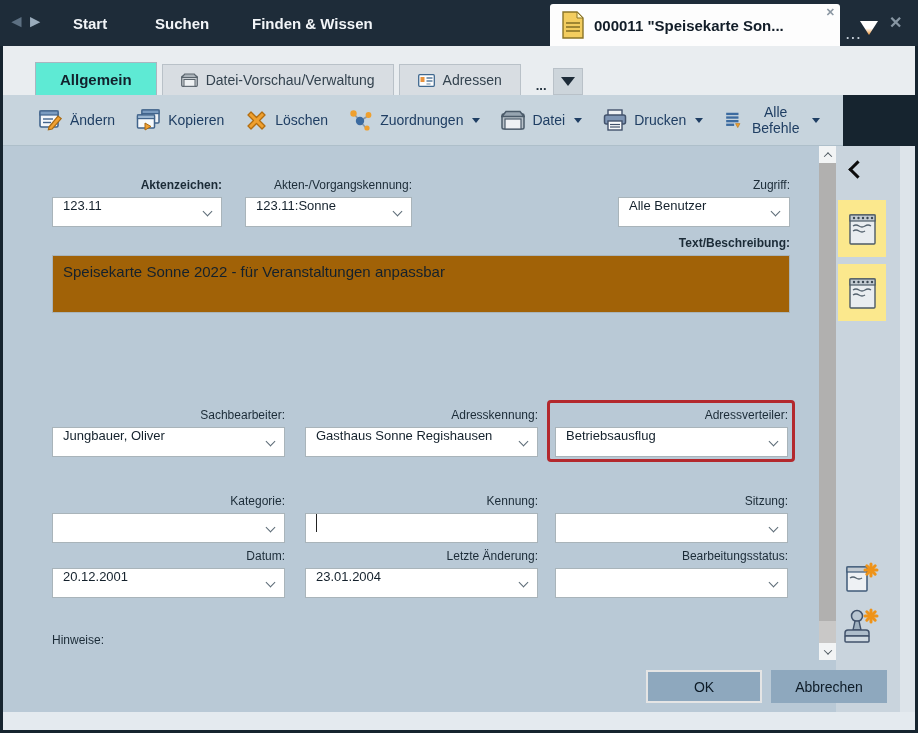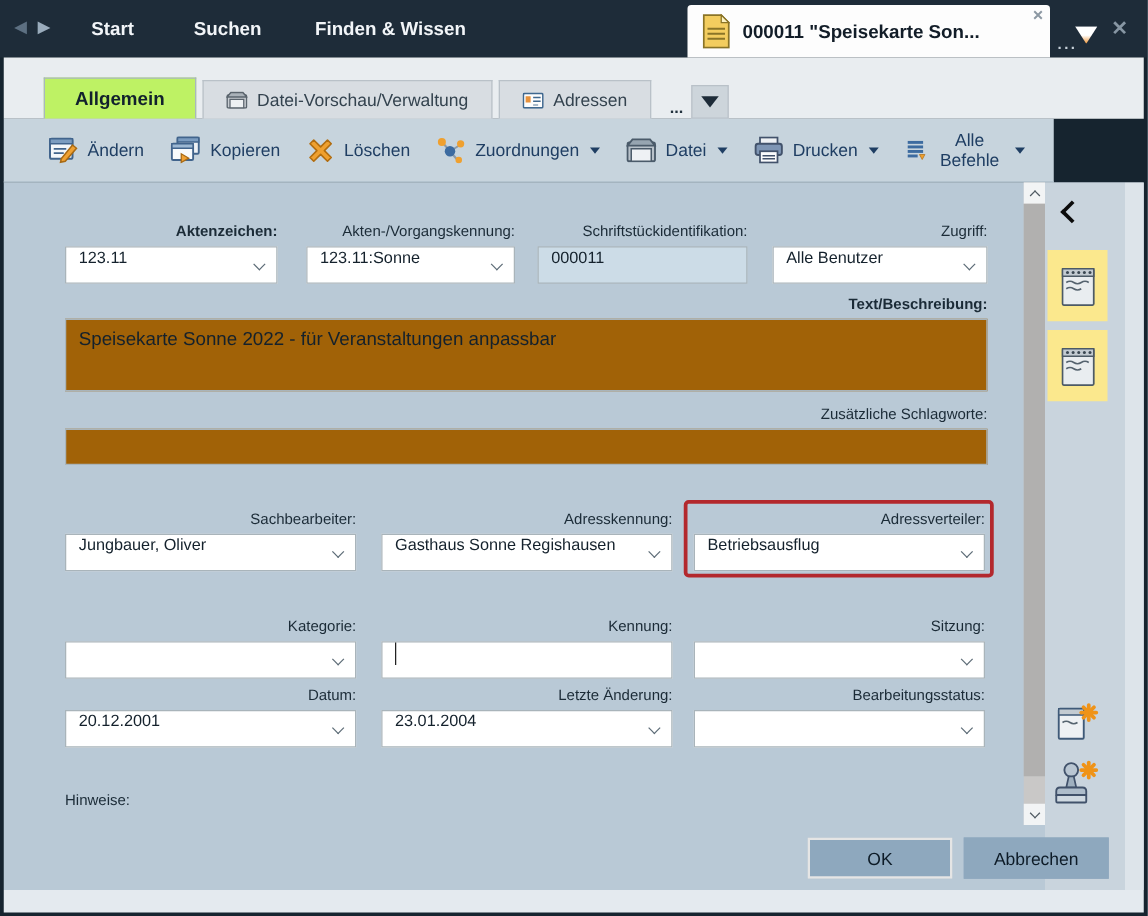--- a/index.html
+++ b/index.html
@@ -16,21 +16,21 @@
   .doc-tab{left:550px;top:4px;width:290px;height:42px;background:#fdfdfd;border-radius:3px 3px 0 0;display:flex;align-items:center;padding:0 14px 0 12px;gap:10px;}
   .doc-tab-title{font-weight:bold;font-size:15px;color:#121d28;white-space:nowrap;overflow:hidden;}
   .doc-tab-close{position:absolute;right:5px;top:2px;font-size:11px;color:#8c98a3;font-weight:bold;cursor:pointer;}
   .ribbon-dots{left:846px;top:28px;color:#c7d1da;font-size:12px;font-weight:bold;letter-spacing:2px;}
   .ribbon-dd{left:860px;top:21px;width:18px;height:14px;clip-path:polygon(0 0,100% 0,50% 100%);background:linear-gradient(180deg,#ffffff 52%,#ef9434 100%);cursor:pointer;}
   .ribbon-close{left:889px;top:13px;color:#8796a3;font-size:16px;font-weight:bold;cursor:pointer;}
 
   
   .tabstrip{left:3px;top:46px;width:912px;height:49px;background:#e9edf0;display:flex;align-items:flex-end;padding-left:32px;}
   .tab{height:31px;display:flex;align-items:center;gap:8px;padding:0 18px;background:#d8dde2;border:1px solid #b9c1c8;border-bottom:none;margin-right:5px;font-size:14px;color:#34434f;cursor:pointer;}
-  .tab.active{height:33px;background:#bef264;border-color:#a9b6c0;font-weight:bold;color:#12212d;font-size:15px;padding:0 24px;}
+  .tab.active{height:33px;background:#5eead4;border-color:#a9b6c0;font-weight:bold;color:#12212d;font-size:15px;padding:0 24px;}
   .tab-overflow{align-self:flex-end;margin:0 6px 2px 10px;color:#22313d;font-weight:bold;font-size:13px;}
   .tab-dd{align-self:flex-end;margin-bottom:0;height:27px;width:30px;background:#cdd5db;border:1px solid #b9c1c8;display:flex;align-items:center;justify-content:center;cursor:pointer;}
   .tri-dark{width:0;height:0;border-left:7px solid transparent;border-right:7px solid transparent;border-top:9px solid #1d2b38;}
 
   
   .toolbar{left:3px;top:95px;width:840px;height:51px;background:#c7d4dd;border-bottom:1px solid #aebfca;display:flex;align-items:center;padding-left:34px;gap:17px;}
   .tbtn{display:flex;align-items:center;gap:7px;background:none;border:none;font-size:14px;color:#1f3e63;cursor:pointer;padding:4px 2px;}
   .caret{width:0;height:0;border-left:4px solid transparent;border-right:4px solid transparent;border-top:5px solid #1f3e63;margin-left:2px;}
   .tb-last{margin-left:auto;margin-right:42px;}
 
@@ -210,47 +210,35 @@
       <span class="chev"></span>
     </div>
   </div>
   <div class="fg" style="left:245px;top:178px;width:167px;">
     <div class="flabel">Akten-/Vorgangskennung:</div>
     <div class="combo">
       <span>123.11:Sonne</span>
       <span class="chev"></span>
     </div>
   </div>
-  <div class="fg" style="left:430px;top:178px;width:168px;">
-    <div class="flabel">Schriftstückidentifikation:</div>
-    <div class="rinput">
-      <span>000011</span>
-    </div>
-  </div>
   <div class="fg" style="left:618px;top:178px;width:172px;">
     <div class="flabel">Zugriff:</div>
     <div class="combo">
       <span>Alle Benutzer</span>
       <span class="chev"></span>
     </div>
   </div>
 
   <div class="fg" style="left:52px;top:236px;width:738px;">
     <div class="flabel bold">Text/Beschreibung:</div>
     <div class="bigbox" style="height:58px;">
       <span>Speisekarte Sonne 2022 - für Veranstaltungen anpassbar</span>
     </div>
   </div>
 
-  <div class="fg" style="left:52px;top:324px;width:738px;">
-    <div class="flabel">Zusätzliche Schlagworte:</div>
-    <div class="bigbox" style="height:29px;padding:5px 10px;">
-      <span></span>
-    </div>
-  </div>
 
   <div class="abs redbox"></div>
 
   <div class="fg" style="left:52px;top:408px;width:233px;">
     <div class="flabel">Sachbearbeiter:</div>
     <div class="combo">
       <span>Jungbauer, Oliver</span>
       <span class="chev"></span>
     </div>
   </div>

